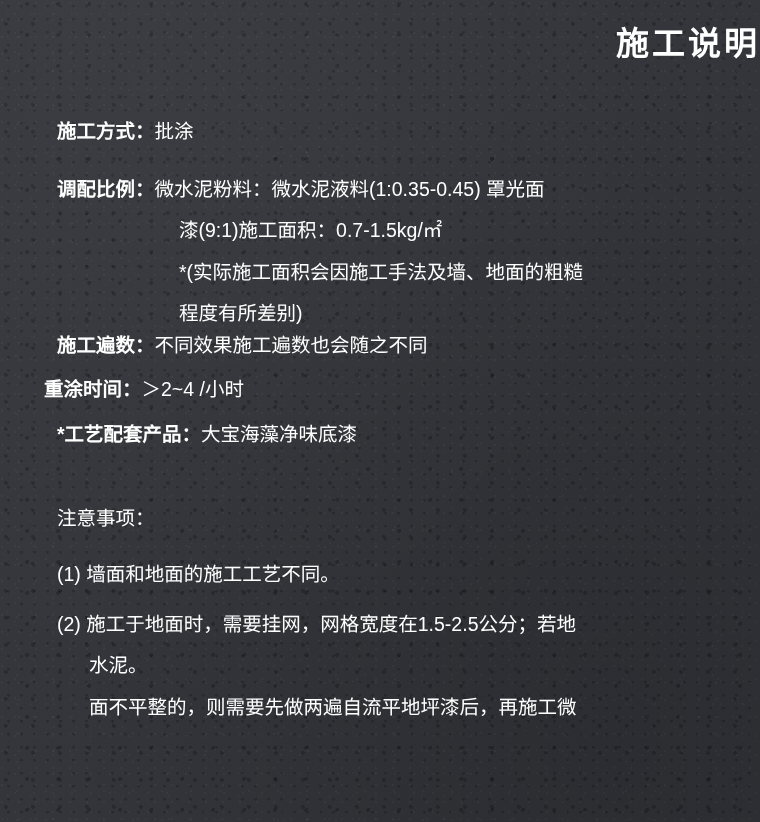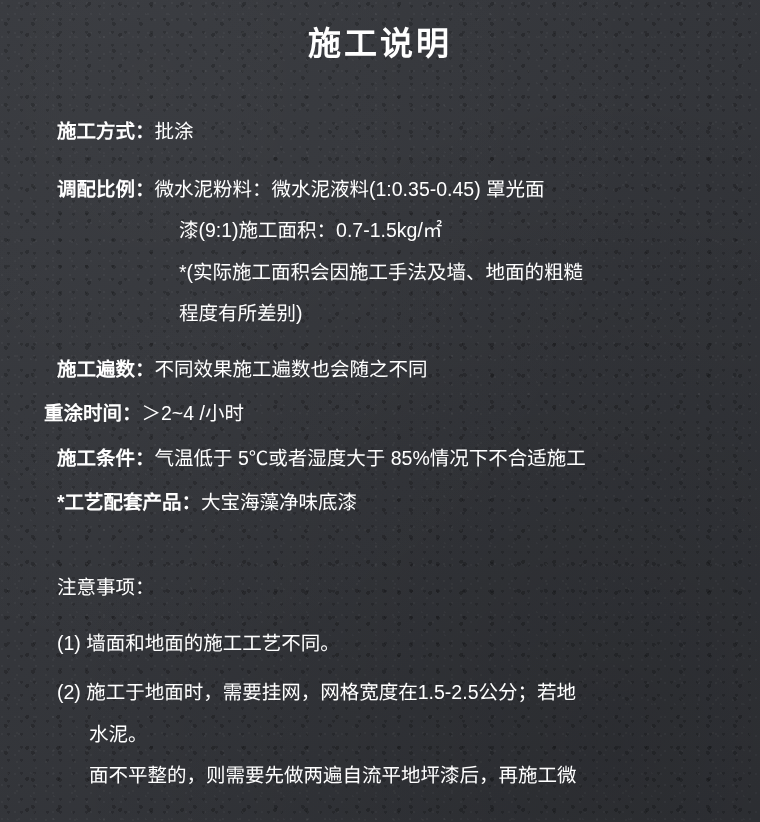--- a/index.html
+++ b/index.html
@@ -37,21 +37,21 @@
     left: 0; top: 0; right: 0; bottom: 0;
     pointer-events: none;
     background-image:
       radial-gradient(ellipse at 20% 10%, rgba(255,255,255,0.022), rgba(0,0,0,0) 60%),
       radial-gradient(ellipse at 80% 90%, rgba(0,0,0,0.12), rgba(0,0,0,0) 65%);
   }
 
   .doc-title {
     position: relative;
     z-index: 2;
-    text-align: center;
+    text-align: right;
     font-size: 33px;
     font-weight: bold;
     letter-spacing: 3px;
     padding-top: 17px;
     color: #ffffff;
   }
 
   .content {
     position: relative;
     z-index: 2;
@@ -84,21 +84,21 @@
     padding-left: 122px;
   }
   .spec-row .line.indented2 {
     padding-left: 122px;
   }
 
   .r1 { margin-top: 57px; }
   .r2 { margin-top: 38px; }
   .r2 .line { margin-bottom: 22px; }
   .r2 .line:last-child { margin-bottom: 0; }
-  .r3 { margin-top: 36px; }
+  .r3 { margin-top: 12px; }
   .r4 { margin-top: 25px; padding-left: 44px; }
   .r5 { margin-top: 25px; }
   .r6 { margin-top: 25px; }
 
   .notes-title {
     position: relative;
     z-index: 2;
     margin-top: 58px;
     padding-left: 57px;
     font-size: 19.5px;
@@ -148,23 +148,20 @@
       </li>
 
       <li class="spec-row r3">
         <span class="line"><span class="label">施工遍数：</span><span class="value">不同效果施工遍数也会随之不同</span></span>
       </li>
 
       <li class="spec-row r4">
         <span class="line"><span class="label">重涂时间：</span><span class="value">＞2~4 /小时</span></span>
       </li>
 
-      <li class="spec-row r5">
-        <span class="line"><span class="label">施工条件：</span><span class="value">气温低于 5℃或者湿度大于 85%情况下不合适施工</span></span>
-      </li>
 
       <li class="spec-row r6">
         <span class="line"><span class="label">*工艺配套产品：</span><span class="value">大宝海藻净味底漆</span></span>
       </li>
 
     </ul>
   </div>
 
   <div class="notes-title">注意事项：</div>
 

